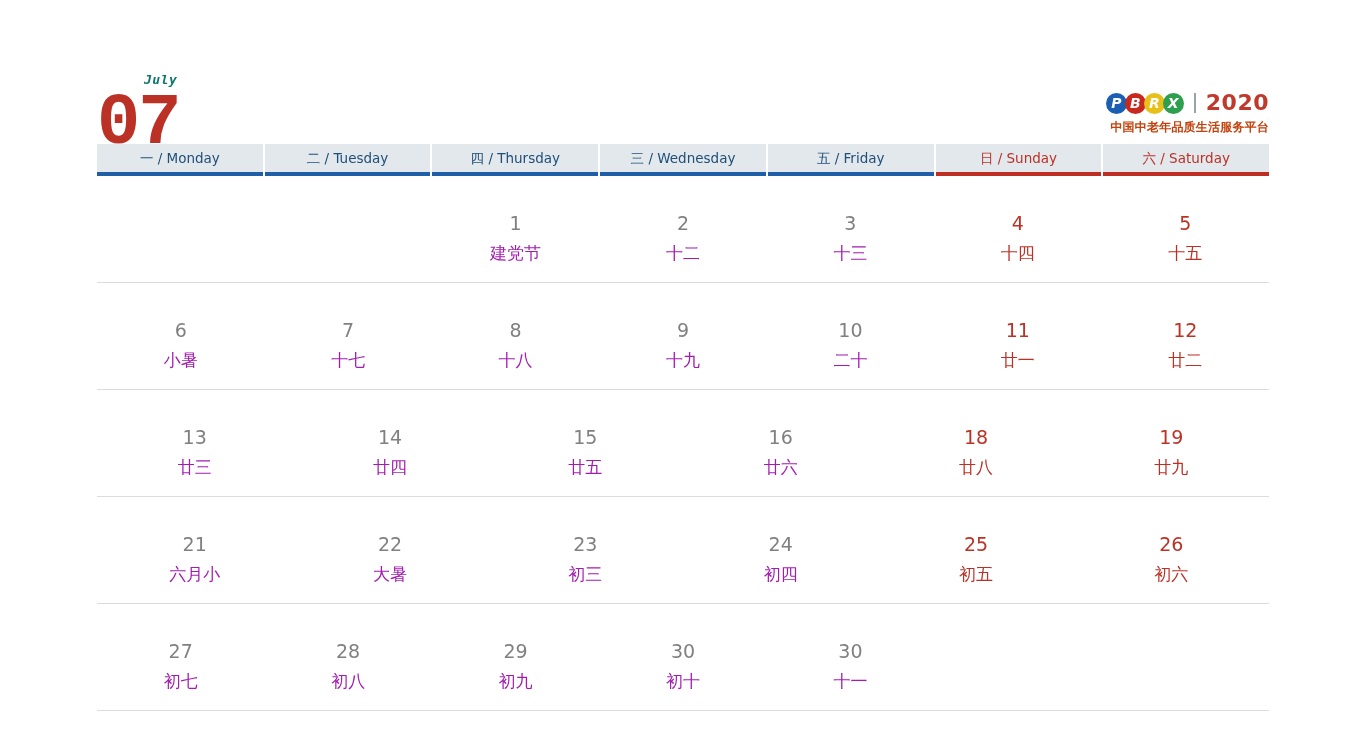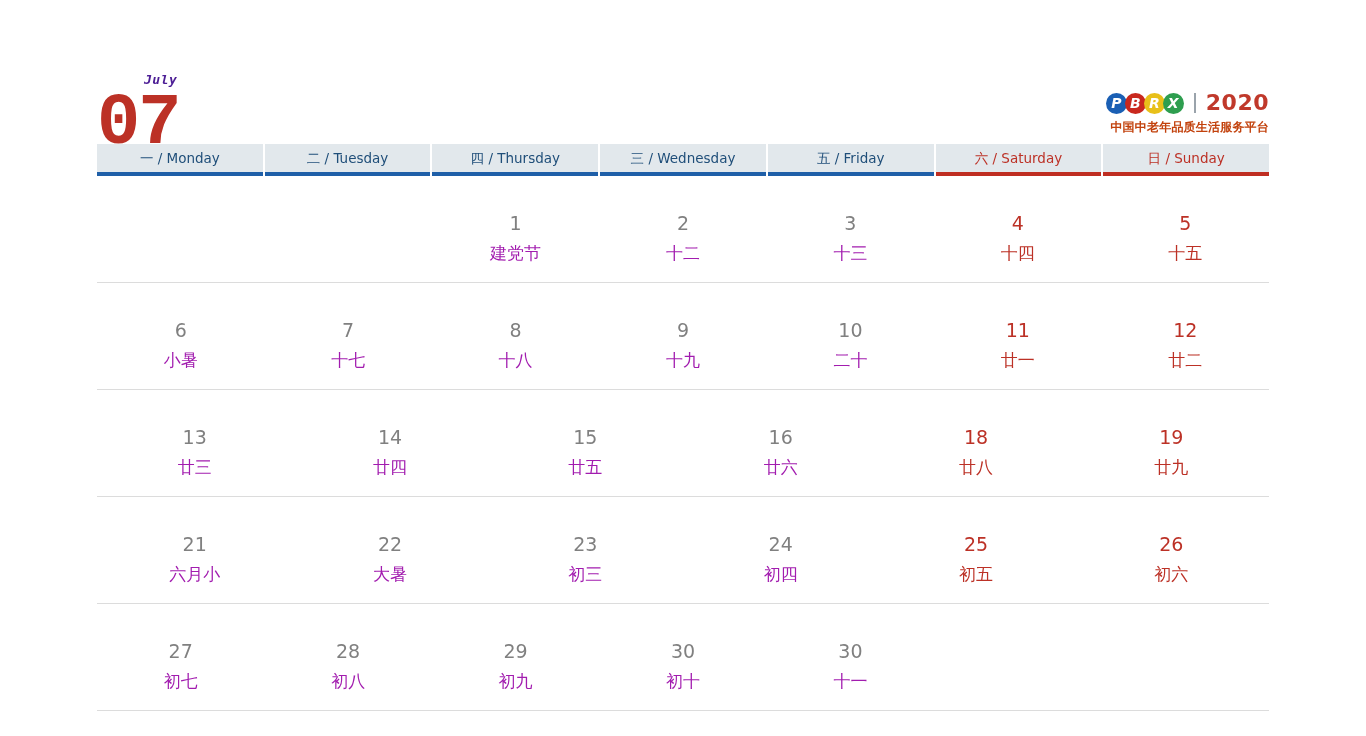--- a/index.html
+++ b/index.html
@@ -40,21 +40,21 @@
     height: 84px;
   }
   .month-label {
     position: absolute;
     left: 47px;
     top: 12px;
     font-family: "DejaVu Sans Mono", monospace;
     font-style: italic;
     font-weight: bold;
     font-size: 13px;
-    color: #4c1d95;
+    color: #0f766e;
     letter-spacing: 0.5px;
   }
   .month-number {
     position: absolute;
     left: 0;
     top: 16px;
     font-family: Liberation Mono, monospace;
     font-weight: bold;
     font-size: 72px;
     line-height: 72px;
@@ -246,24 +246,24 @@
       <div class="weekhead-cell">
         <span class="wh-text">四 / Thursday</span>
       </div>
       <div class="weekhead-cell">
         <span class="wh-text">三 / Wednesday</span>
       </div>
       <div class="weekhead-cell">
         <span class="wh-text">五 / Friday</span>
       </div>
       <div class="weekhead-cell weekend">
+        <span class="wh-text">日 / Sunday</span>
+      </div>
+      <div class="weekhead-cell weekend">
         <span class="wh-text">六 / Saturday</span>
-      </div>
-      <div class="weekhead-cell weekend">
-        <span class="wh-text">日 / Sunday</span>
       </div>
     </div>
 
   <div class="grid" id="grid">
       <div class="grid-row">
         <div class="grid-cell empty">
           <div class="cell-day"></div>
           <div class="cell-lunar"></div>
         </div>
         <div class="grid-cell empty">

